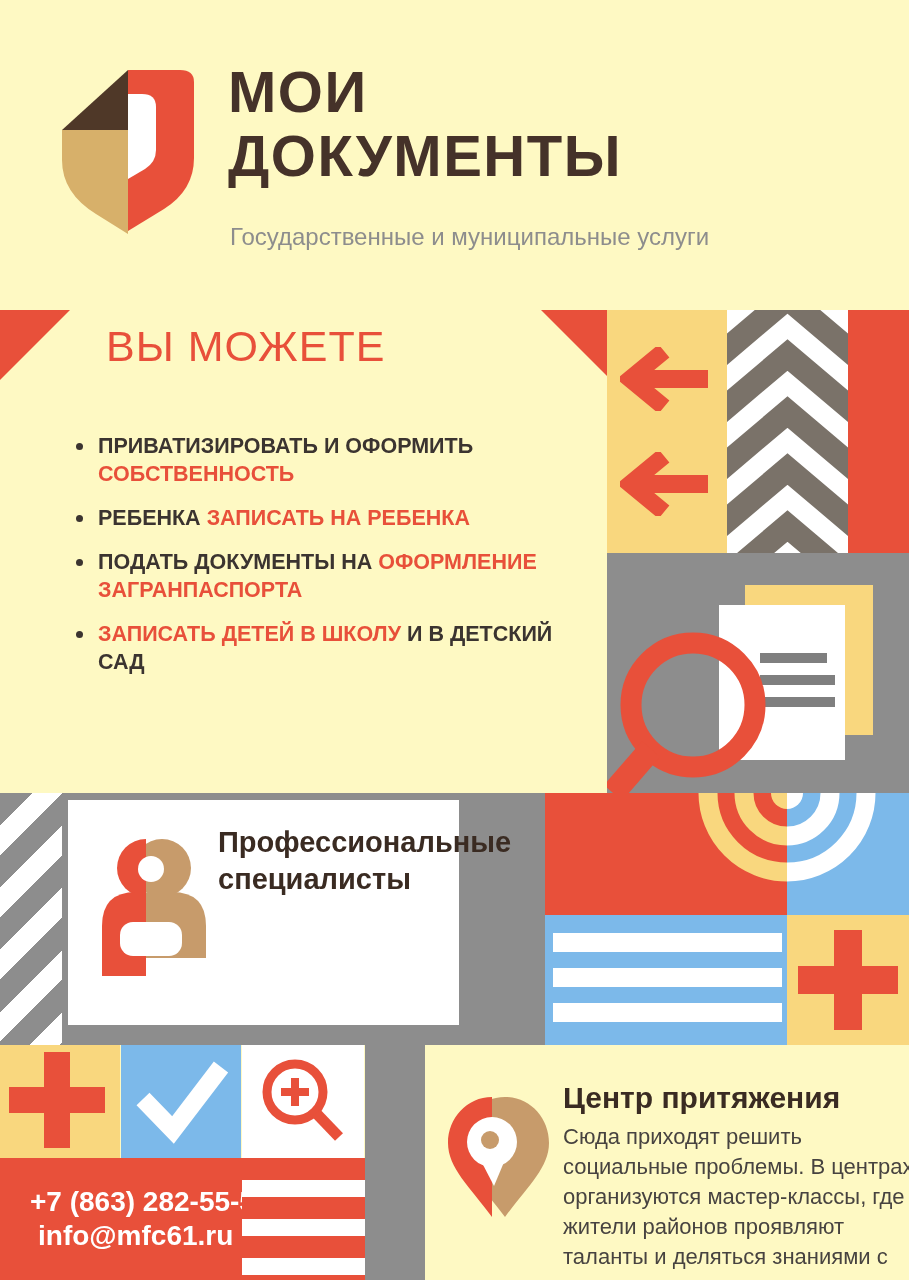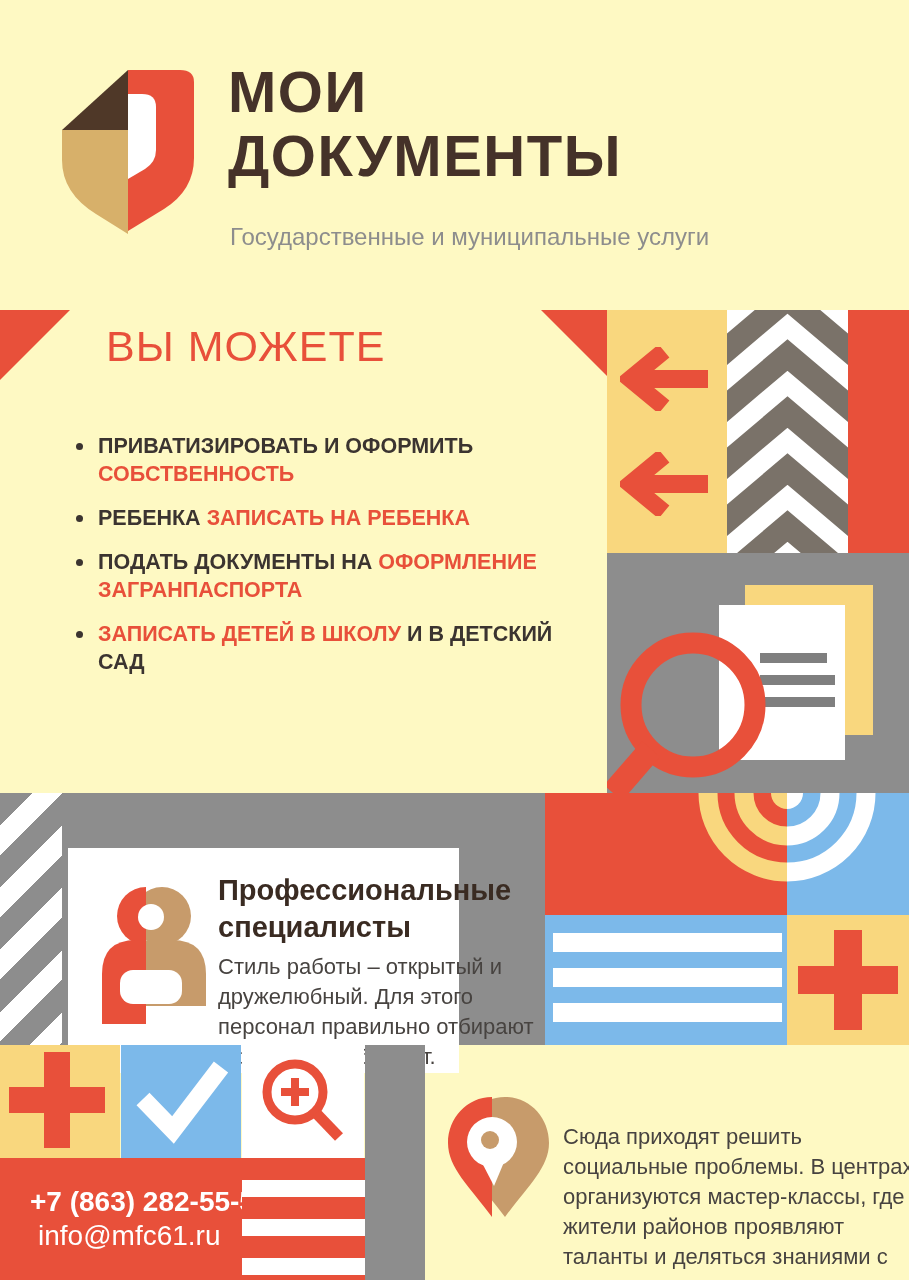--- a/index.html
+++ b/index.html
@@ -36,33 +36,33 @@
   .t-yellow{background:#f9d77e;}
   .t-red{background:#e8503a;}
   .t-blue{background:#7cb9ea;}
   .t-gray{background:#8d8d8d;}
   .t-white{background:#ffffff;}
 
   
   .mid-gray{left:0;top:793px;width:545px;height:252px;background:#8d8d8d;}
   .mid-stripes{left:0;top:793px;width:62px;height:252px;
     background:repeating-linear-gradient(135deg,#8d8d8d 0 23px,#ffffff 23px 44px);}
-  .spec-card{left:68px;top:848px;width:391px;height:225px;background:#ffffff;}
+  .spec-card{left:68px;top:800px;width:391px;height:225px;background:#ffffff;}
   .card-title{position:absolute;left:150px;top:24px;width:300px;font-size:29px;
     line-height:37px;font-weight:700;color:#3a2b22;}
   .card-body{position:absolute;left:150px;top:104px;width:318px;font-size:22px;
     line-height:30px;color:#474340;}
 
   
   .gray-strip{left:365px;top:1045px;width:60px;height:235px;background:#8d8d8d;}
   .contact-band{left:0;top:1158px;width:365px;height:122px;background:#e8503a;}
   .contact-stripes{left:242px;top:1158px;width:123px;height:122px;
     background:repeating-linear-gradient(180deg,#e8503a 0 22px,#ffffff 22px 39px);}
   .contact-phone{position:absolute;left:30px;top:28px;font-size:28px;font-weight:700;color:#ffffff;}
-  .contact-email{position:absolute;left:38px;top:62px;font-size:28px;font-weight:400;color:#ffffff;}
+  .contact-email{position:absolute;left:38px;top:62px;font-size:28px;font-weight:700;color:#ffffff;}
   .attr-title{left:563px;top:1081px;font-size:30px;font-weight:700;color:#3a2b22;}
   .attr-body{left:563px;top:1122px;width:360px;font-size:22px;line-height:30px;color:#474340;}
 </style>
 </head>
 <body>
 
 <div class="poster">
 
   <div class="abs" style="left:58px;top:66px;width:160px;height:172px;">
     <svg width="160" height="172" viewBox="0 0 160 172">
@@ -139,21 +139,20 @@
         <path d="M6,120 V88 Q6,54 40,54 H60 Q94,54 94,88 V120 Z"></path>
       </g>
       <g clip-path="url(#perL)" fill="#e8503a">
         <circle cx="50" cy="30" r="29"></circle>
         <path d="M6,138 V88 Q6,54 40,54 H60 Q94,54 94,88 V138 Z"></path>
       </g>
       <circle cx="55" cy="31" r="13" fill="#ffffff"></circle>
       <rect x="24" y="84" width="62" height="34" rx="13" fill="#ffffff"></rect>
     </svg>
     <div class="card-title">Профессиональные специалисты</div>
-    <div class="card-body">Стиль работы – открытый и дружелюбный. Для этого персонал правильно отбирают и регулярно обучают.</div>
   </div>
 
   <div class="tile" style="left:545px;top:793px;width:364px;height:252px;">
     <svg width="364" height="252" viewBox="0 0 364 252">
       <defs>
         <clipPath id="arcL">
             <rect x="0" y="0" width="242" height="122"></rect>
           </clipPath>
         <clipPath id="arcR">
             <rect x="242" y="0" width="122" height="122"></rect>
@@ -217,15 +216,16 @@
         <clipPath id="pinL">
           <rect x="0" y="0" width="51" height="130"></rect>
         </clipPath>
       </defs>
     <path transform="translate(13,0)" fill="#c79b6b" d="M51,4 C26,4 7,25 7,50 C7,75 29,94 51,124 C73,94 95,75 95,50 C95,25 76,4 51,4 Z"></path>
     <path clip-path="url(#pinL)" fill="#e8503a" d="M51,4 C26,4 7,25 7,50 C7,75 29,94 51,124 C73,94 95,75 95,50 C95,25 76,4 51,4 Z"></path>
     <circle cx="51" cy="49" r="25" fill="#ffffff"></circle>
     <polygon points="38,64 66,62 53,93" fill="#ffffff"></polygon>
     <circle cx="49" cy="47" r="9" fill="#c79b6b"></circle>
   </svg>
+  <div class="abs attr-title">Центр притяжения</div>
   <div class="abs attr-body">Сюда приходят решить социальные проблемы. В центрах организуются мастер-классы, где жители районов проявляют таланты и деляться знаниями с другими.</div>
 
 </div>
 
 </body></html>

